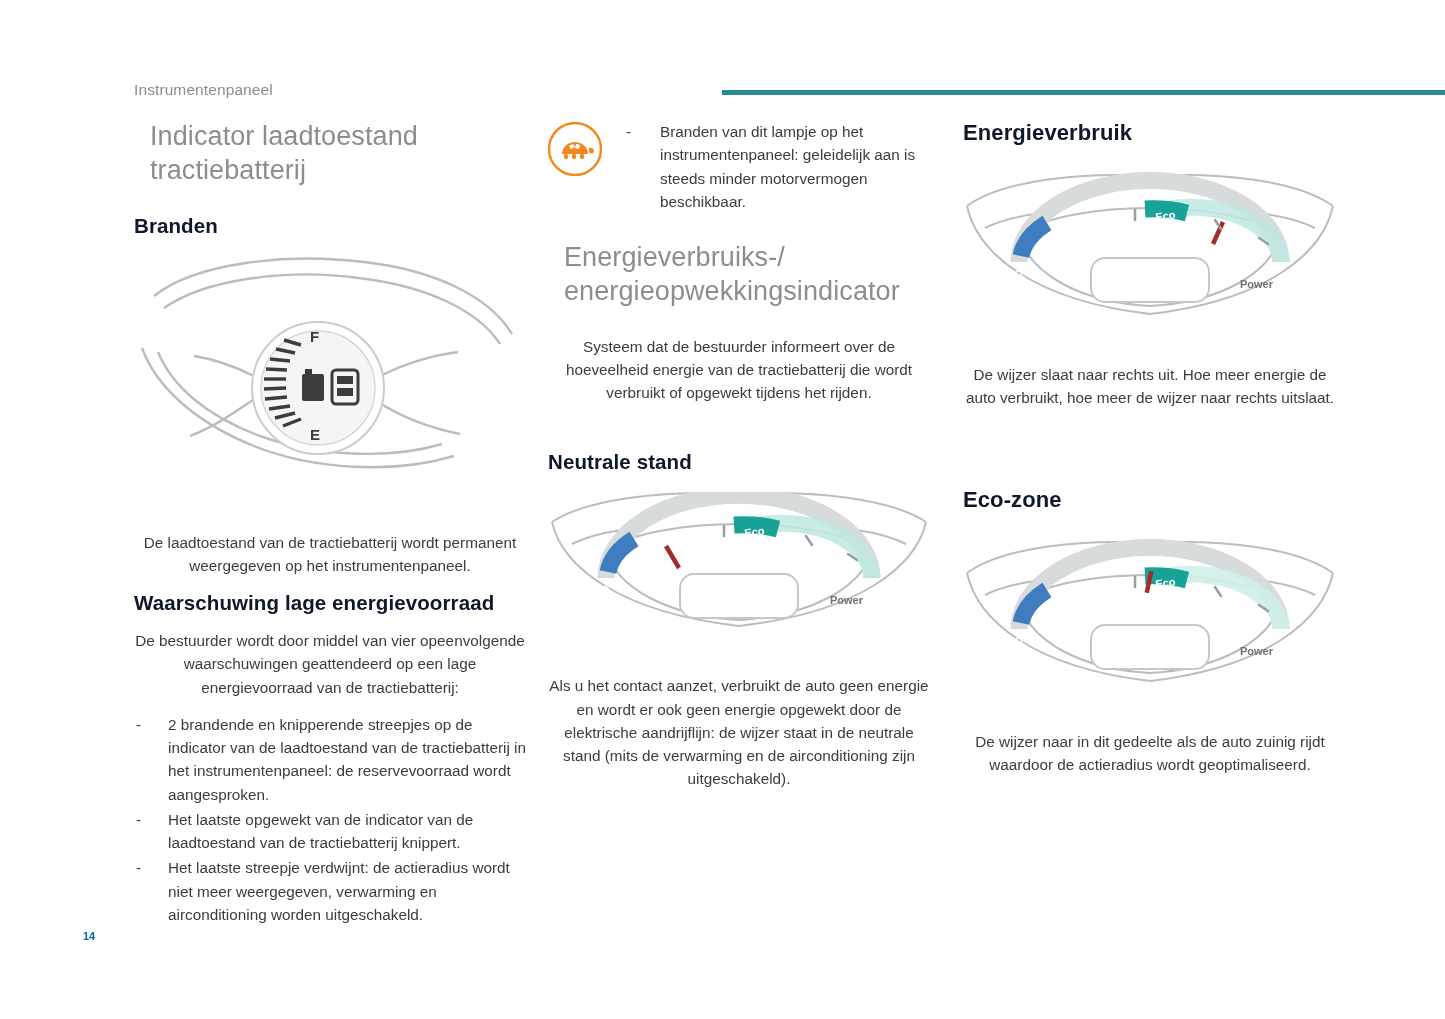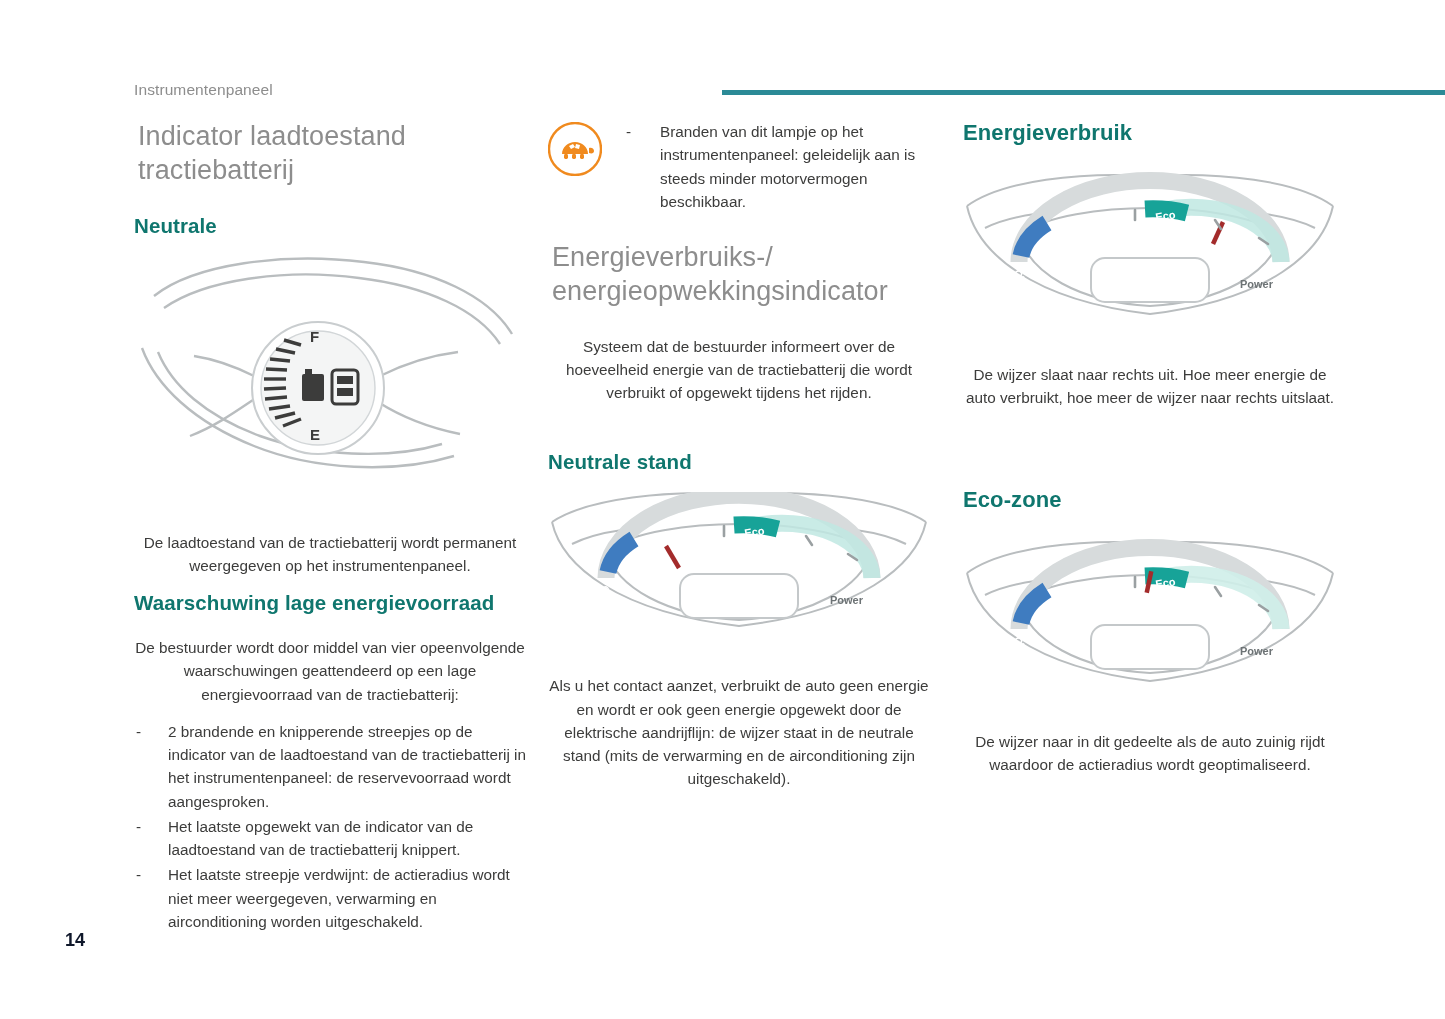--- a/index.html
+++ b/index.html
@@ -46,32 +46,32 @@
     width: 390px;
   }
   .col1 { left: 134px; width: 392px; }
   .col2 { left: 548px; width: 382px; }
   .col3 { left: 963px; width: 374px; }
 
   h1.section-title {
     font-size: 27px;
     font-weight: 400;
     color: #8d8d8d;
-    margin: 0 0 26px 4px;
+    margin: 0 0 26px 16px;
     line-height: 1.25;
     letter-spacing: 0.1px;
   }
   h2.sub-title {
     font-size: 20.5px;
     font-weight: bold;
-    color: #0f766e;
+    color: #0f172a;
     margin: 0 0 18px 0;
     letter-spacing: 0.1px;
   }
-  h2.sub-title.tight { margin-bottom: 21px; }
+  h2.sub-title.tight { margin-bottom: 14px; }
 
   p.body {
     font-size: 15.3px;
     line-height: 1.52;
     margin: 0 0 14px 0;
     color: #3c3c3b;
     text-align: center;
   }
   p.body.last { margin-bottom: 17px; }
 
@@ -89,25 +89,25 @@
   }
   ul.dashlist li .dash {
     position: absolute;
     left: 2px;
     top: 0;
   }
 
   
   .page-number {
     position: absolute;
-    left: 65px;
+    left: 83px;
     top: 930px;
-    font-size: 18px;
+    font-size: 11px;
     font-weight: bold;
-    color: #0f172a;
+    color: #0369a1;
   }
 
   
   .turtle-block {
     position: relative;
     min-height: 86px;
     margin-bottom: 28px;
   }
   .turtle-icon {
     position: absolute;
@@ -139,21 +139,21 @@
 
   <div class="header-rule"></div>
   <div class="header-title">Instrumentenpaneel</div>
 
   <div class="page-number">14</div>
 
   <div class="col col1">
 
     <h1 class="section-title">Indicator laadtoestand tractiebatterij</h1>
 
-    <h2 class="sub-title">Neutrale</h2>
+    <h2 class="sub-title">Branden</h2>
 
     <div class="figure">
       <svg class="fig-wheel" viewBox="0 0 390 255" xmlns="http://www.w3.org/2000/svg">
         <g fill="none" stroke="#b9bdbf" stroke-width="2.4">
 
           <path d="M20 40 C 60 8, 150 -4, 230 6 C 300 14, 355 40, 378 78"></path>
           <path d="M8 92 C 22 130, 60 166, 120 190 C 180 214, 260 218, 320 200"></path>
           <path d="M30 52 C 70 24, 150 12, 225 22 C 292 30, 344 54, 366 88"></path>
           <path d="M24 96 C 38 130, 72 160, 126 180 C 182 200, 254 204, 308 188"></path>
 

